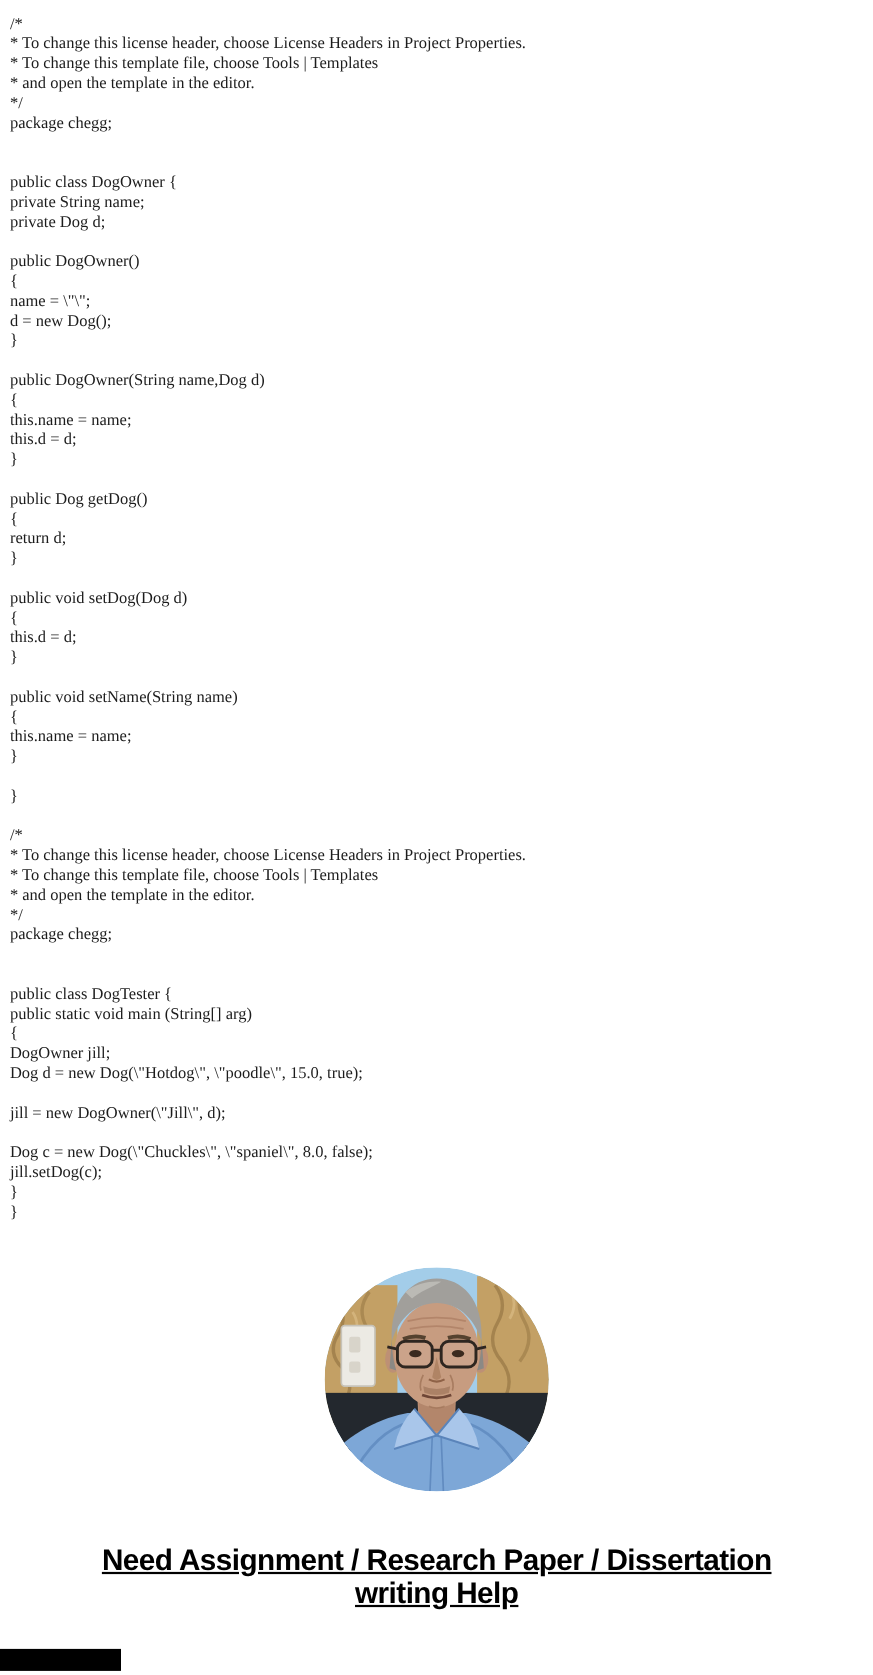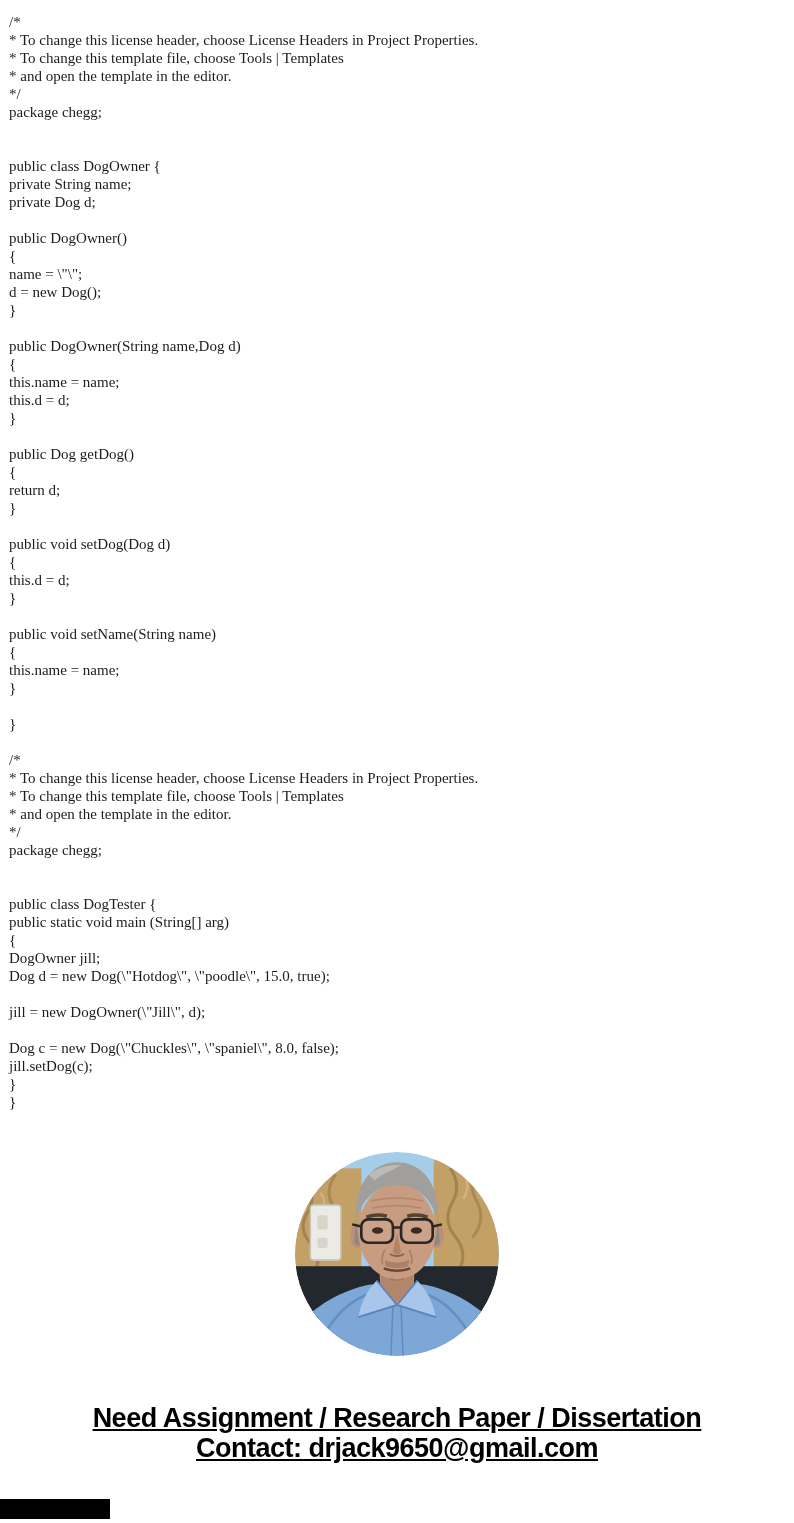--- a/index.html
+++ b/index.html
@@ -198,16 +198,16 @@
 
       <path d="M87,114 Q100,119 113,114" stroke="#6e4636" stroke-width="2.4" fill="none"></path>
 
       <path d="M93,124 Q100,127 107,124" stroke="#9b6f53" stroke-width="1.5" fill="none" opacity="0.6"></path>
     </g>
   </svg>
 </div>
 
 <div class="promo">
   <div>Need Assignment / Research Paper / Dissertation</div>
-  <div>Contact: drjack9650@gmail.com</div>
+  <div>writing Help</div>
 </div>
 
 <div class="progress-bar"></div>
 
 </body></html>

